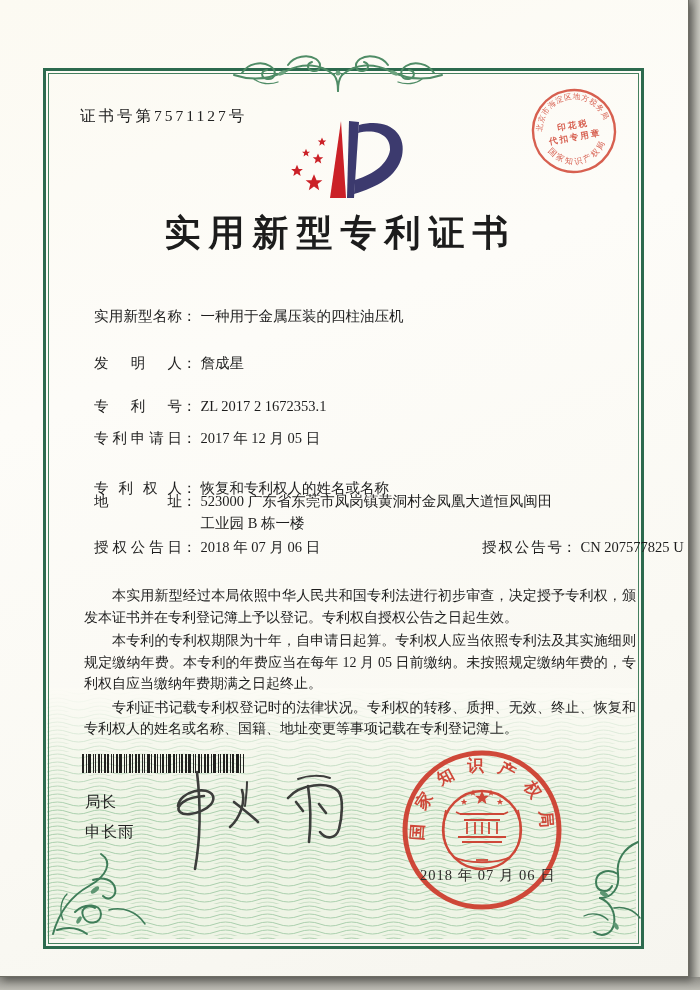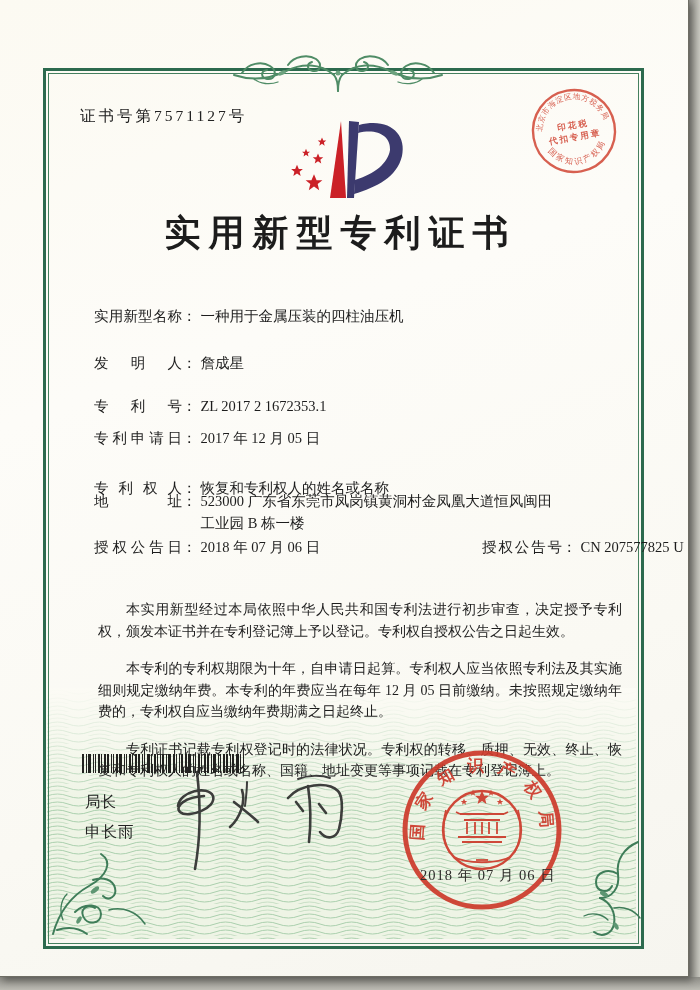--- a/index.html
+++ b/index.html
@@ -33,21 +33,21 @@
   .row{position:absolute;left:82px;font-size:14.5px;color:#1d1d1d;line-height:22px;white-space:nowrap;}
   .fl{display:inline-block;width:88px;text-align:justify;text-align-last:justify;vertical-align:top;margin-left:12px;}
   .colon{display:inline-block;vertical-align:top;}
   .fv{display:inline-block;vertical-align:top;margin-left:4px;}
   .fv-block{display:inline-block;vertical-align:top;margin-left:4px;white-space:normal;width:452px;}
   .grant-right{position:absolute;left:388px;top:0;}
   .grant-right .fl{width:80px;}
 
   .paras{position:absolute;left:82px;top:583px;width:556px;font-size:14px;
     line-height:21.5px;color:#1d1d1d;text-align:justify;}
-  .paras p{margin:16px;text-indent:2em;}
+  .paras p{margin:2px;text-indent:2em;}
 
   .barcode{position:absolute;left:82px;top:754px;width:178px;height:19px;overflow:hidden;white-space:nowrap;}
   .barcode span{display:inline-block;height:19px;background:#21211f;margin-right:1.5px;vertical-align:top;}
 
   .chief-title{position:absolute;left:85px;top:792px;font-size:15.5px;color:#222;
     font-family:Liberation Serif, serif;}
   .chief-name{position:absolute;left:85px;top:822px;font-size:15.5px;color:#222;
     font-family:"Liberation Sans",sans-serif;letter-spacing:1px;}
   .signature{position:absolute;left:150px;top:766px;width:215px;height:110px;}
 

